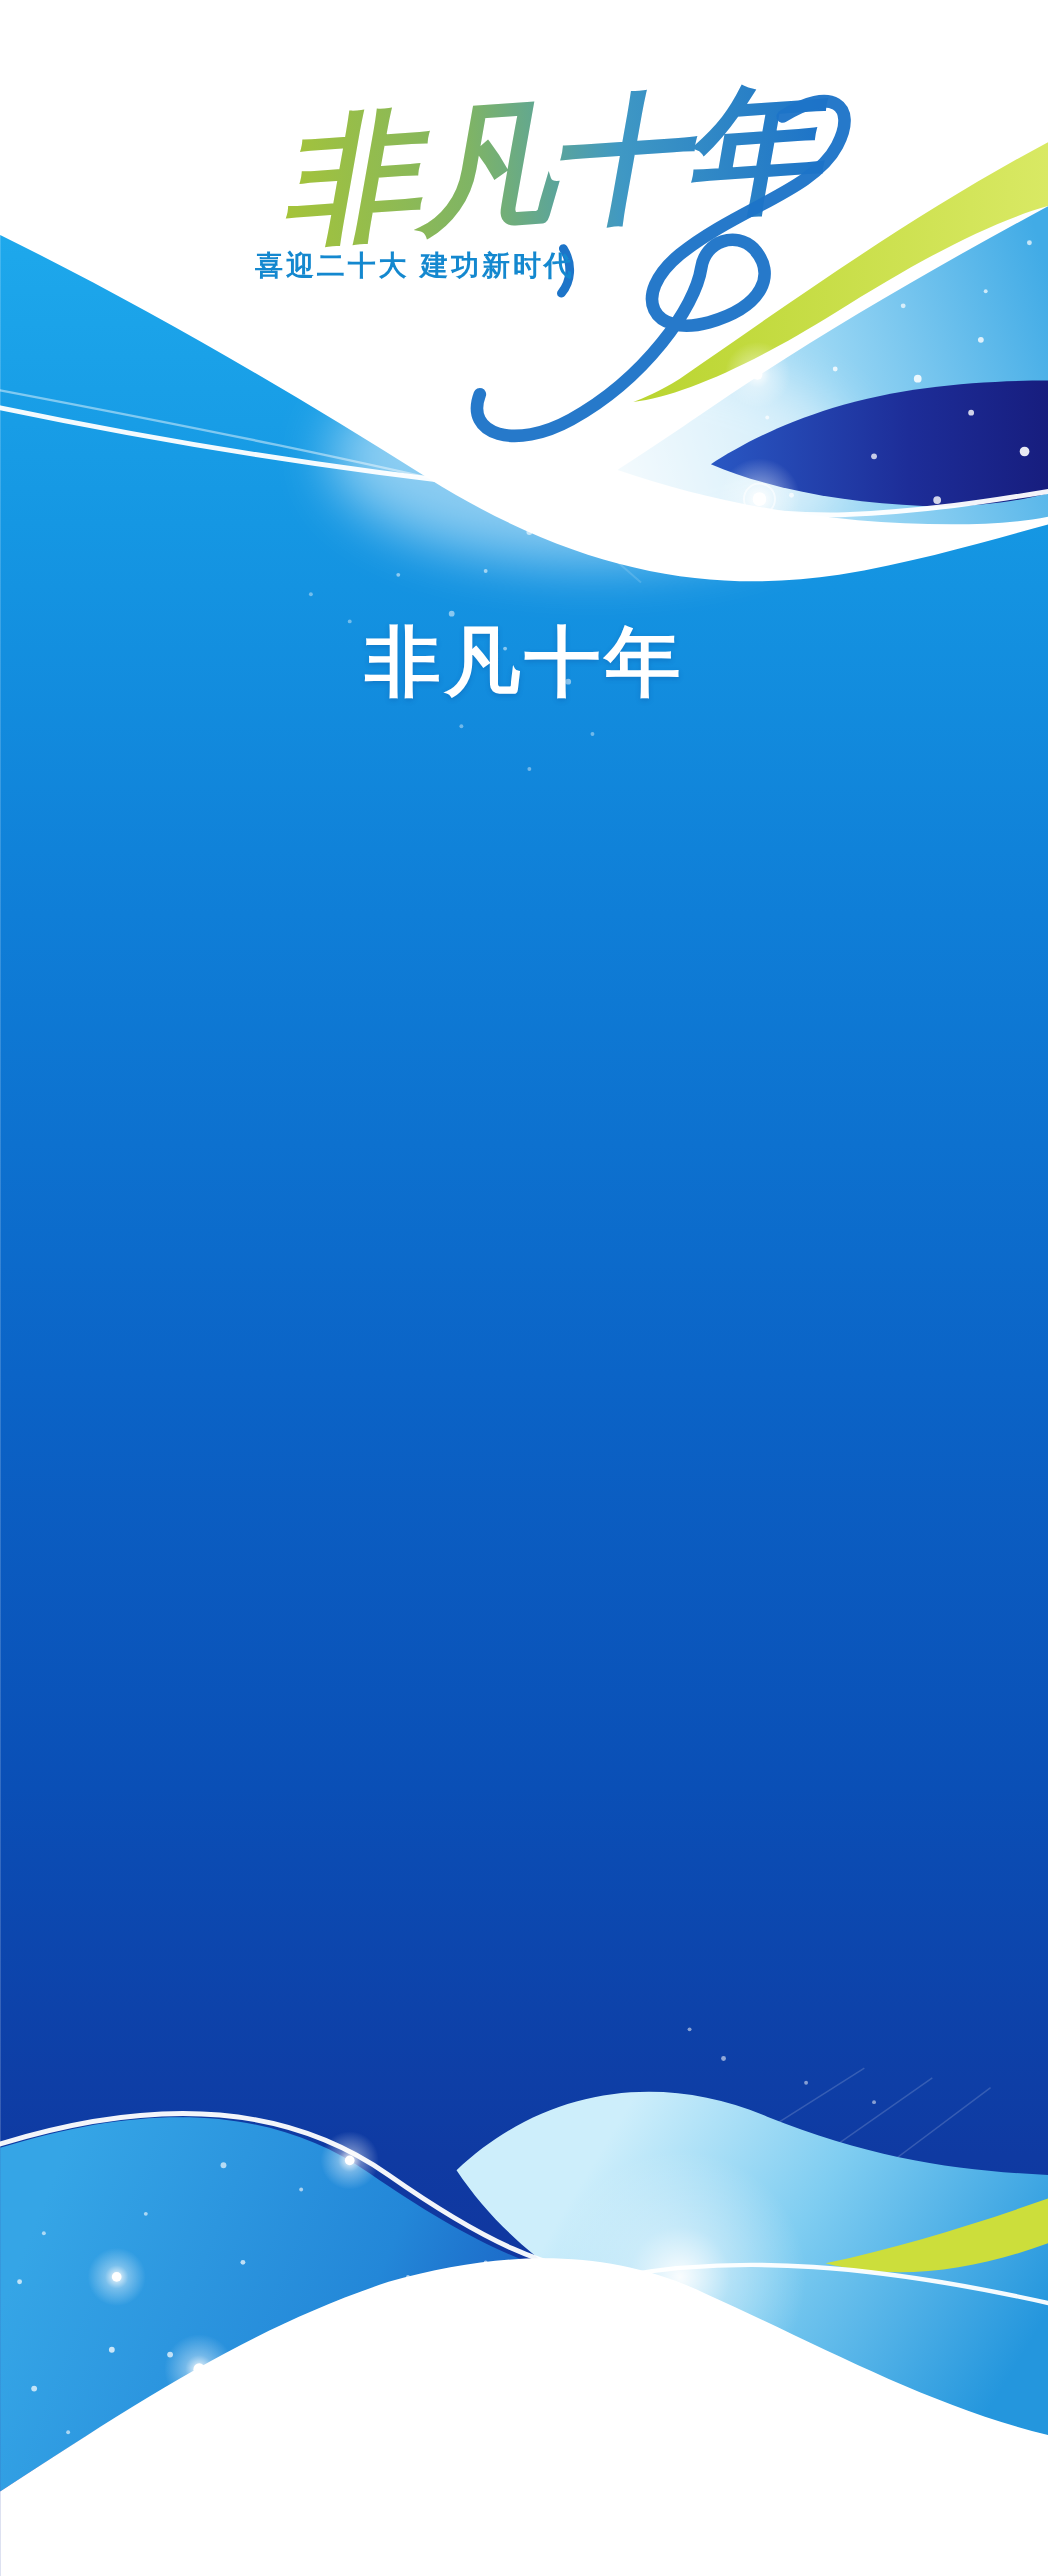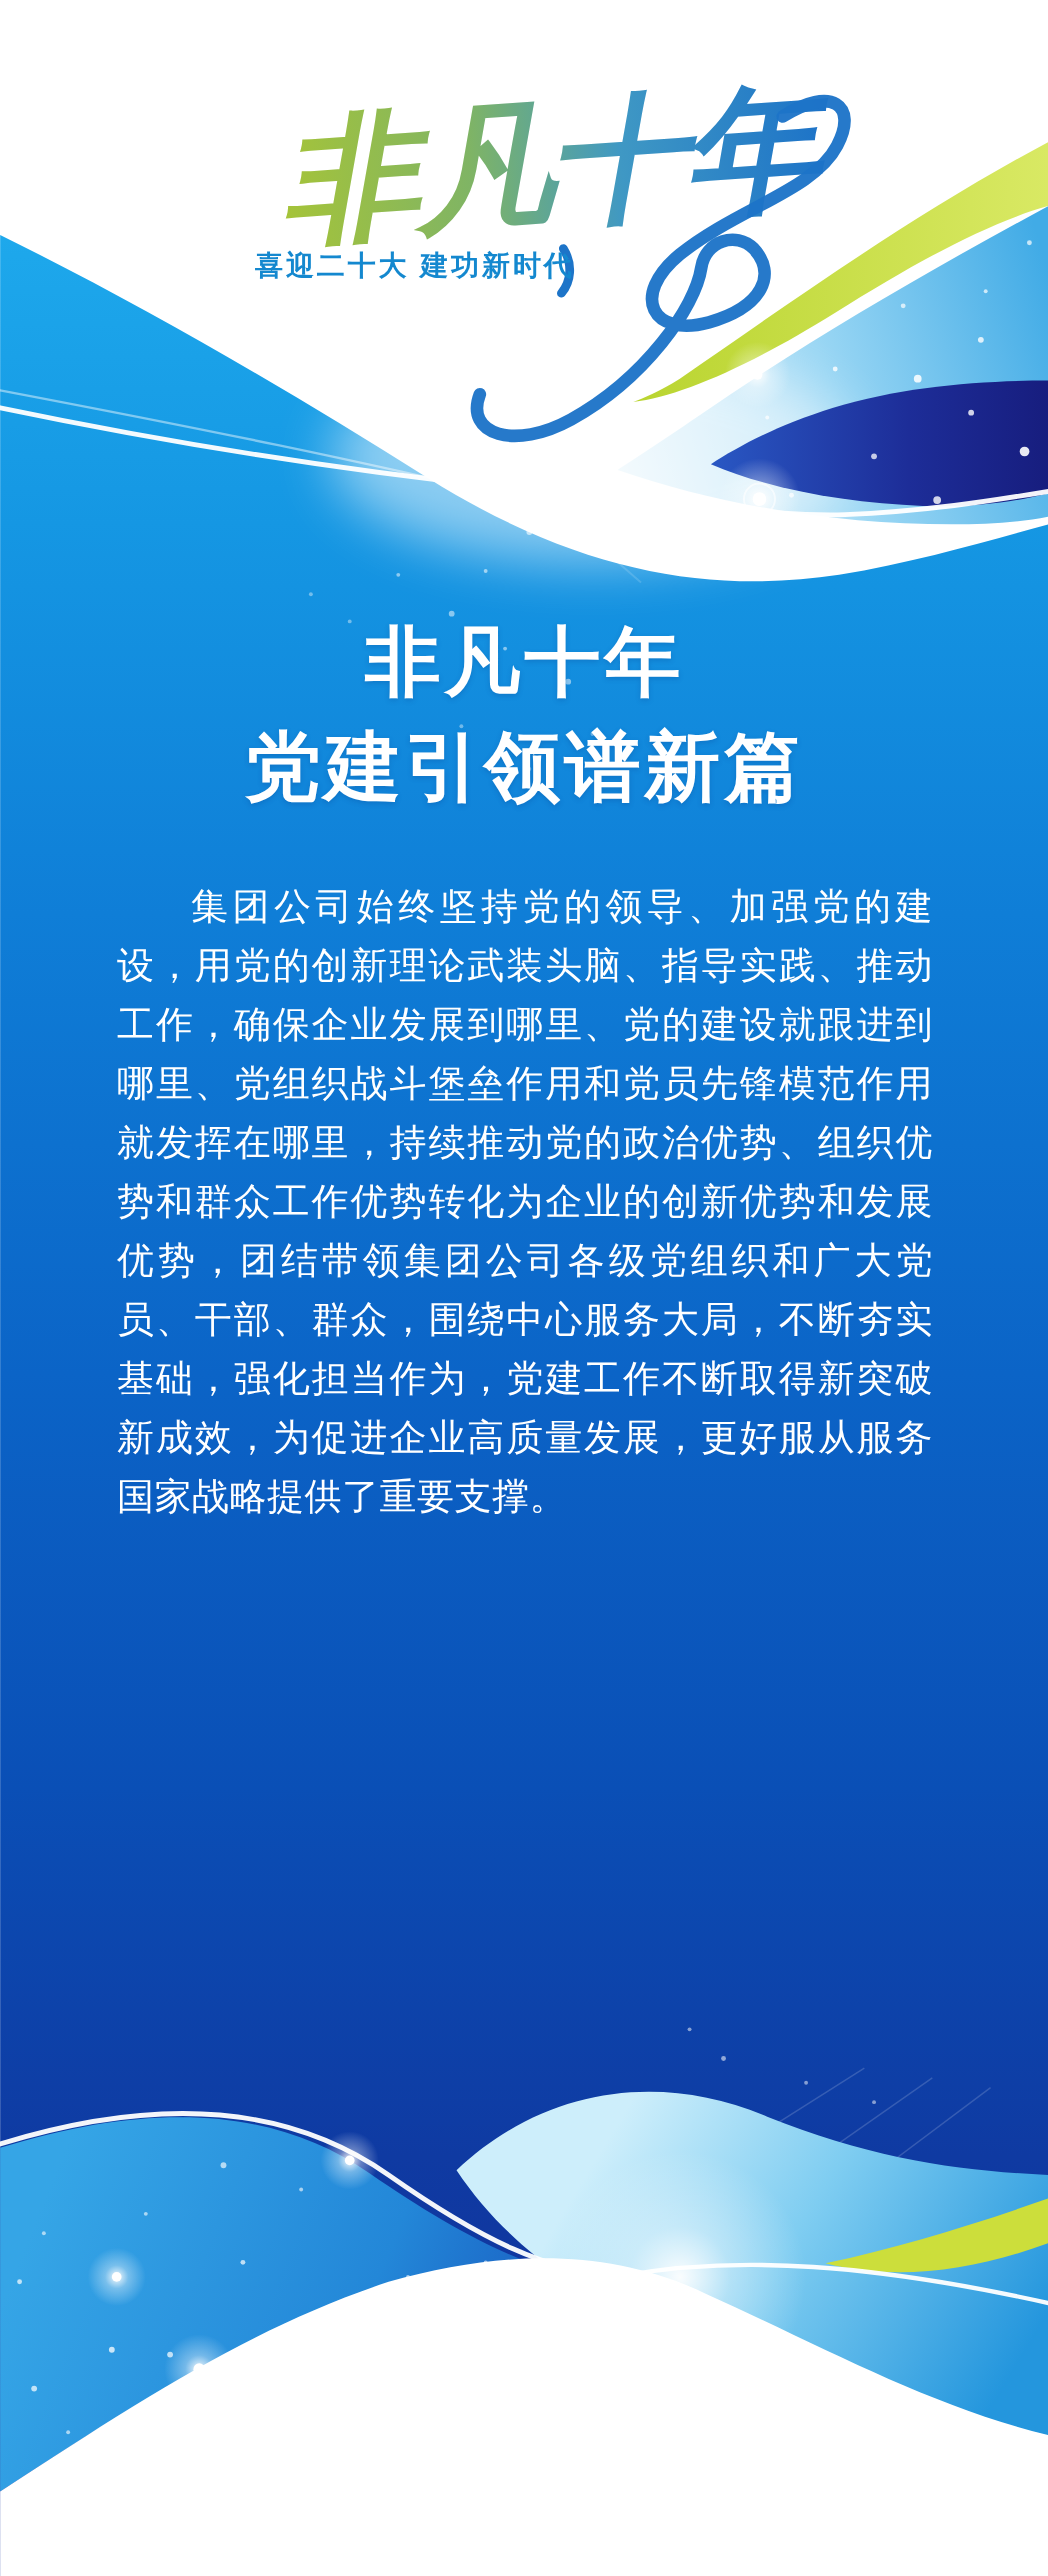--- a/index.html
+++ b/index.html
@@ -237,24 +237,22 @@
     </g>
 
     <path fill="#ffffff" d="M0,2566 C150,2468 262,2396 400,2350 C520,2316 630,2316 726,2362
          C846,2416 956,2478 1080,2508 L1080,2653 L0,2653 Z"></path>
   </svg>
 
   <div class="tagline">喜迎二十大 建功新时代</div>
 
   <div class="title">
     <div>非凡十年</div>
-    <div>党建引领谱新篇</div>
   </div>
 
-  <p class="body-text">集团公司始终坚持党的领导、加强党的建设，用党的创新理论武装头脑、指导实践、推动工作，确保企业发展到哪里、党的建设就跟进到哪里、党组织战斗堡垒作用和党员先锋模范作用就发挥在哪里，持续推动党的政治优势、组织优势和群众工作优势转化为企业的创新优势和发展优势，团结带领集团公司各级党组织和广大党员、干部、群众，围绕中心服务大局，不断夯实基础，强化担当作为，党建工作不断取得新突破新成效，为促进企业高质量发展，更好服从服务国家战略提供了重要支撑。</p>
 
   <div class="footer">
     
     
     
   </div>
 
 </div>
 
 

